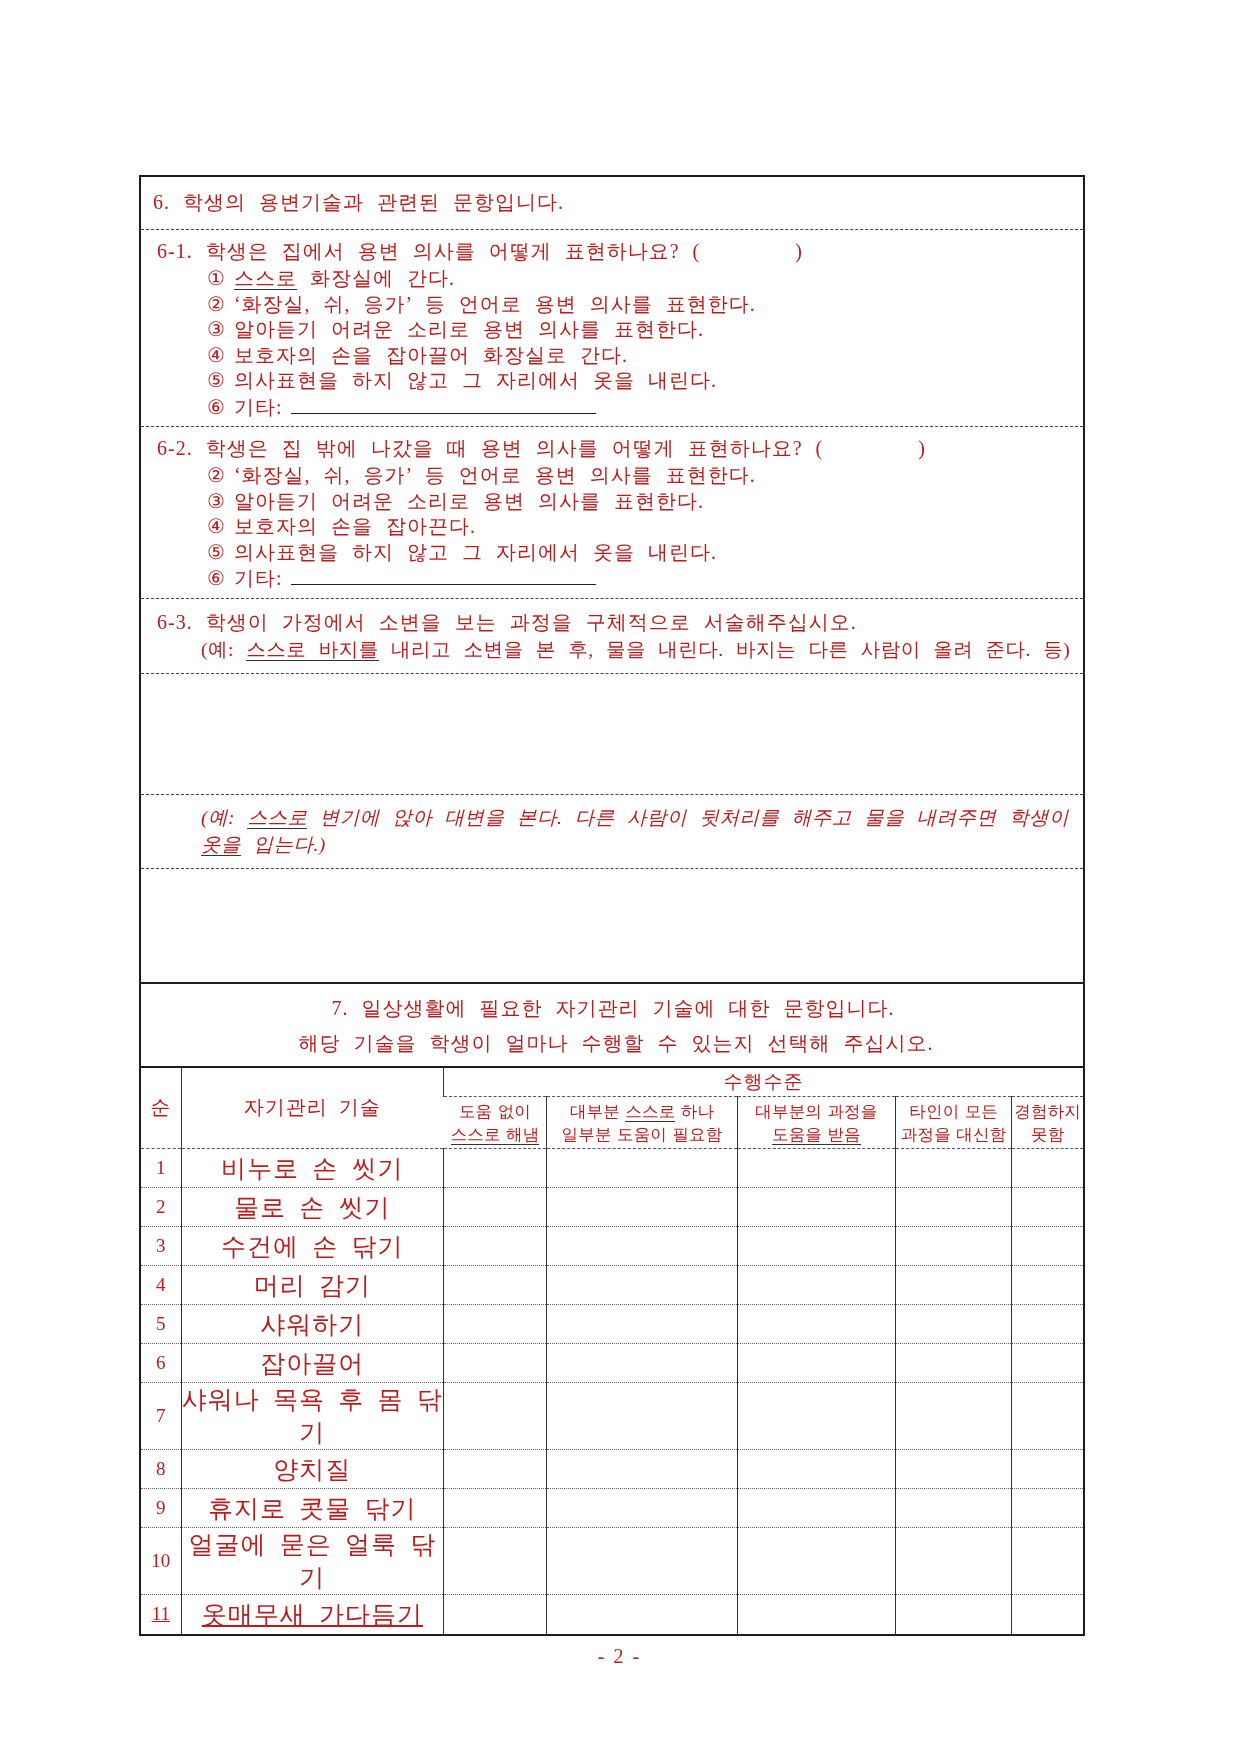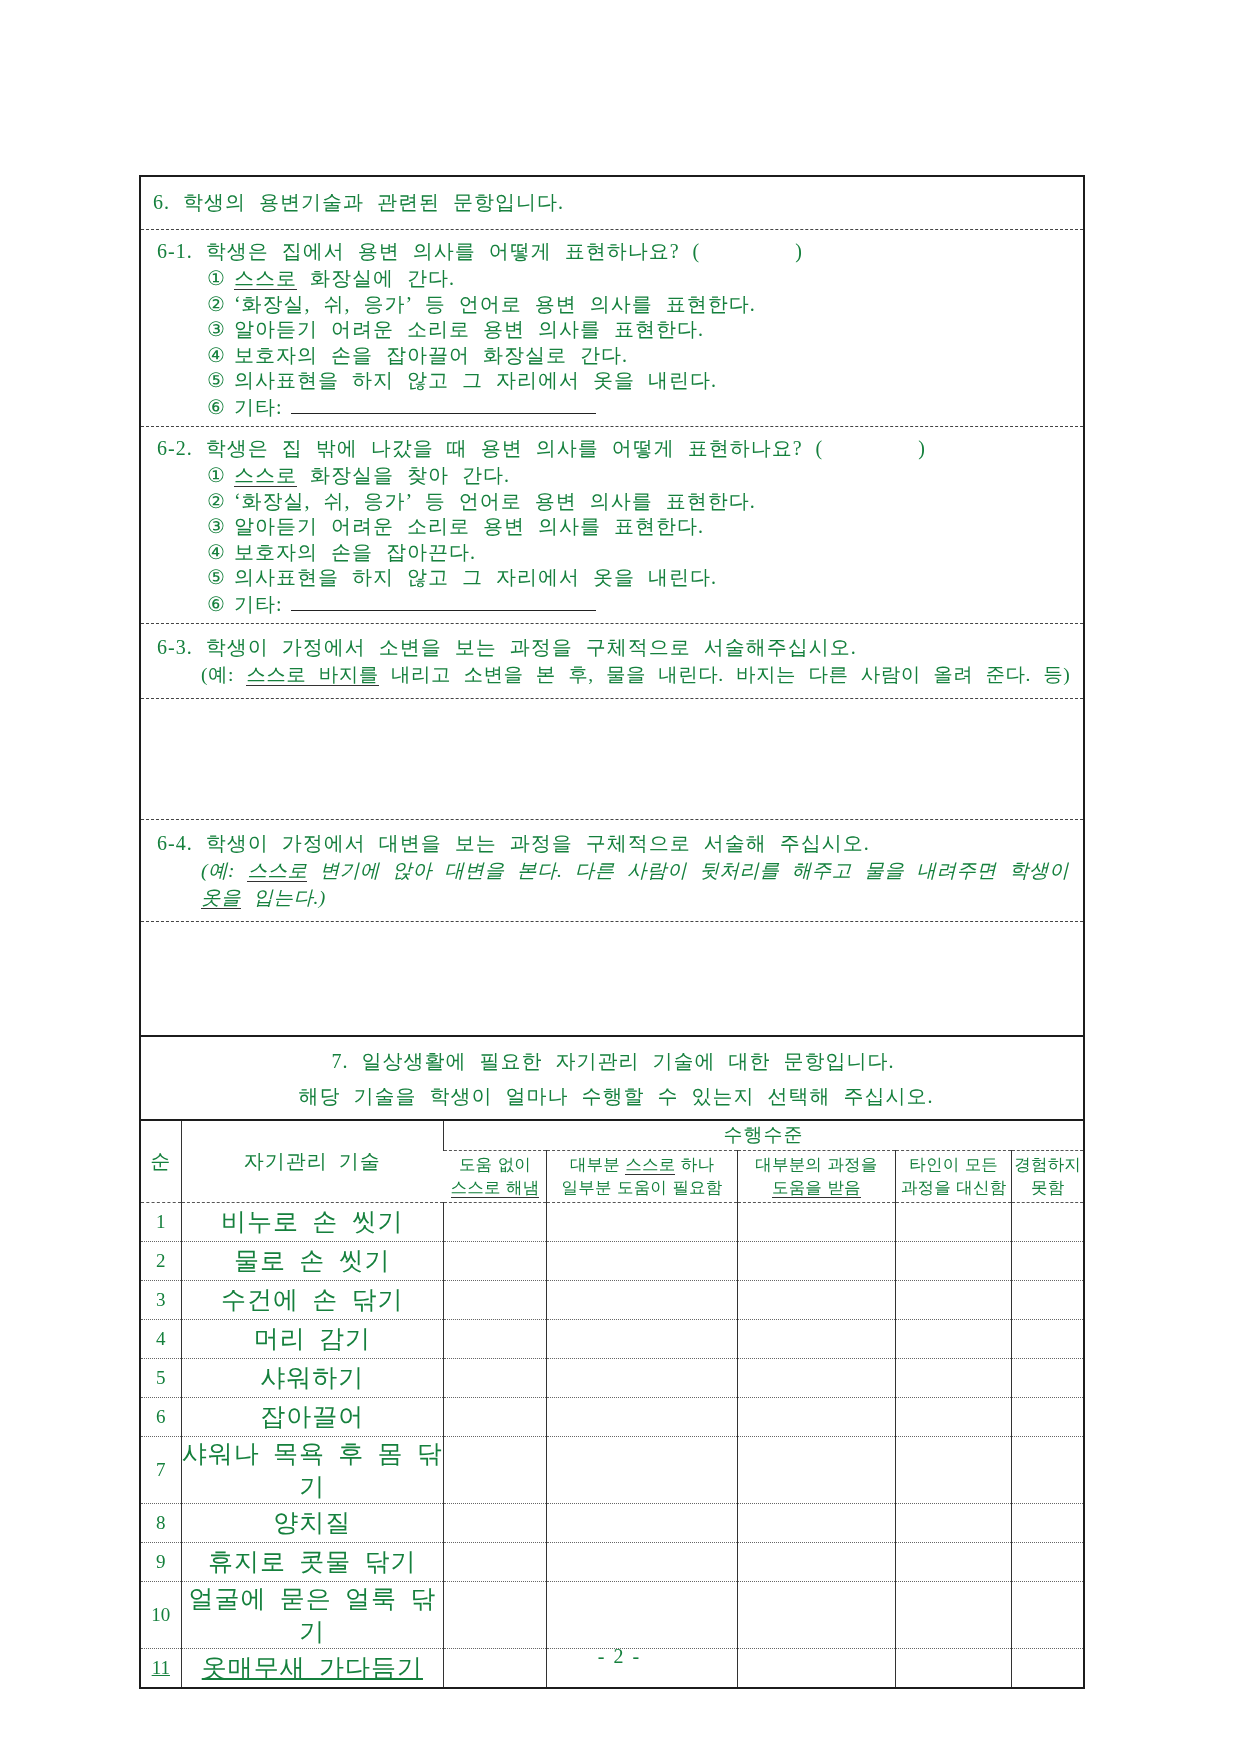--- a/index.html
+++ b/index.html
@@ -1,21 +1,21 @@
 <!DOCTYPE html>
 <html><head>
 <meta charset="utf-8">
 <style>
   html,body{margin:0;padding:0;background:#ffffff;}
   .page{
     position:relative;
     width:1239px;height:1752px;
     background:#fff;
     font-family:"Liberation Serif","DejaVu Serif",serif;
-    color:#15803d;
+    color:#b91c1c;
     overflow:hidden;
   }
   .doc{
     position:absolute;left:139px;top:175px;width:946px;
     border:2px solid #1c1c1c;
     box-sizing:border-box;
   }
   .sec-title{
     font-size:20px;letter-spacing:1px;word-spacing:7px;
     padding:12px 10px 13px 12px;
@@ -103,37 +103,35 @@
           <div class="option"><span class="marker">⑥</span><span>기타:</span><span class="blank-line"></span></div>
         </div>
     </div>
 
     <div class="q-block">
       <div class="q-line">
         <span>6-2. 학생은 집 밖에 나갔을 때 용변 의사를 어떻게 표현하나요?</span>
         <span class="paren">(        )</span>
       </div>
       <div class="options" id="opts-62">
-          <div class="option"><span class="marker">①</span><span class="u">스스로</span><span> 화장실을 찾아 간다.</span></div>
           <div class="option"><span class="marker">②</span><span>‘화장실, 쉬, 응가’ 등 언어로 용변 의사를 표현한다.</span></div>
           <div class="option"><span class="marker">③</span><span>알아듣기 어려운 소리로 용변 의사를 표현한다.</span></div>
           <div class="option"><span class="marker">④</span><span>보호자의 손을 잡아끈다.</span></div>
           <div class="option"><span class="marker">⑤</span><span>의사표현을 하지 않고 그 자리에서 옷을 내린다.</span></div>
           <div class="option"><span class="marker">⑥</span><span>기타:</span><span class="blank-line"></span></div>
         </div>
     </div>
 
     <div class="essay-head">
       <div class="q-line">6-3. 학생이 가정에서 소변을 보는 과정을 구체적으로 서술해주십시오.</div>
       <div class="essay-example" id="ex-63"><span>(예: </span><span class="u">스스로 바지를</span><span> 내리고 소변을 본 후, 물을 내린다. 바지는 다른 사람이 올려 준다. 등)</span></div>
     </div>
     <div class="answer-space space-63"></div>
 
     <div class="essay-head">
-      <div class="q-line">6-4. 학생이 가정에서 대변을 보는 과정을 구체적으로 서술해 주십시오.</div>
       <div class="essay-example italic" id="ex-64"><span>(예: </span><span class="u">스스로</span><span> 변기에 앉아 대변을 본다. 다른 사람이 뒷처리를 해주고 물을 내려주면 학생이 </span><span class="u">옷을</span><span> 입는다.)</span></div>
     </div>
     <div class="answer-space space-64"></div>
 
     <div class="sec7">
       <div class="sec7-line">7. 일상생활에 필요한 자기관리 기술에 대한 문항입니다.</div>
       <div class="sec7-line second">해당 기술을 학생이 얼마나 수행할 수 있는지 선택해 주십시오.</div>
     </div>
 
     <table class="skills">

